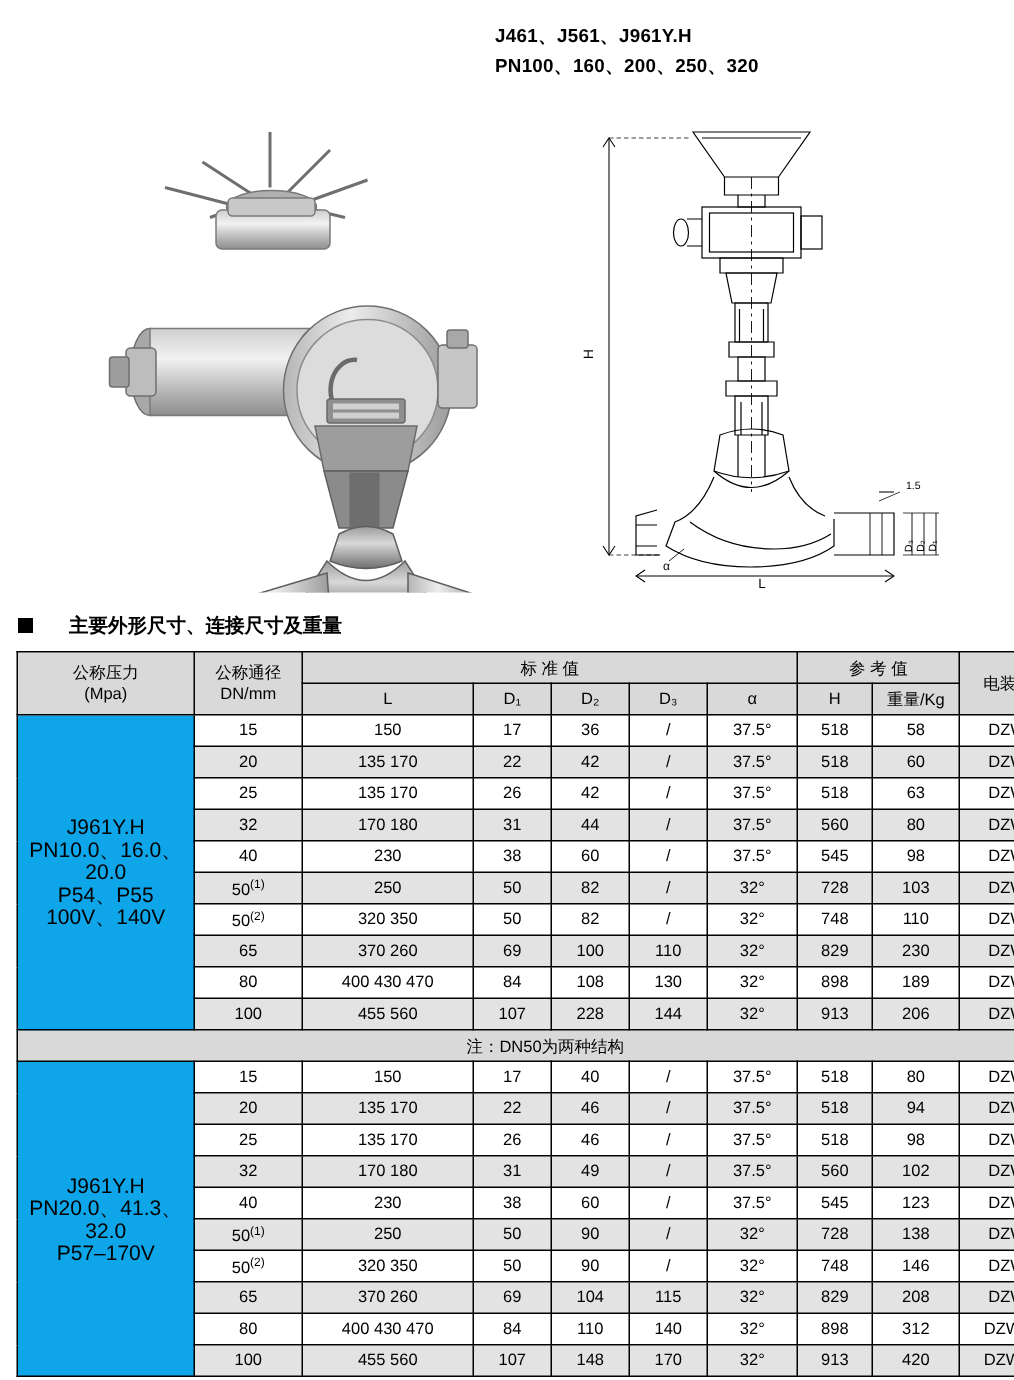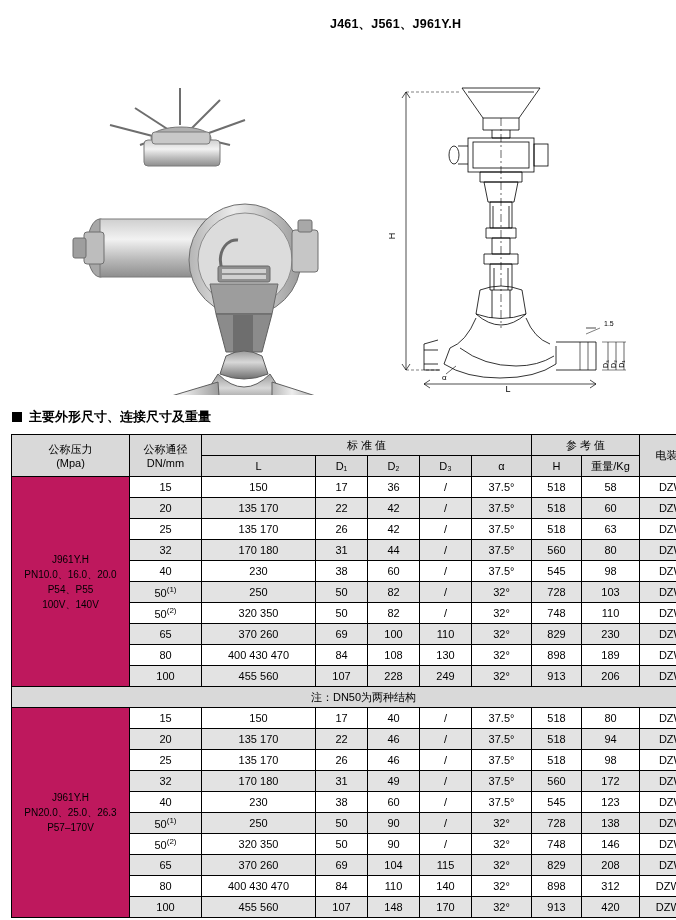--- a/index.html
+++ b/index.html
@@ -56,21 +56,21 @@
 
   
   .section-title {
     position: absolute;
     left: 12px;
     top: 408px;
     font-size: 13px;
     font-weight: bold;
     display: flex;
     align-items: center;
-    gap: 7px;
+    gap: 24px;
   }
   .section-title .bullet {
     width: 10px;
     height: 10px;
     background: #000;
     display: inline-block;
   }
 
   
   .table-wrap {
@@ -90,41 +90,42 @@
     text-align: center;
     vertical-align: middle;
     padding: 0;
     height: 20px;
     font-weight: normal;
   }
   .hdr-grey { background: #d9d9d9; }
   .row-grey { background: #e3e3e3; }
   .row-white { background: #ffffff; }
   .cell-label {
-    background: #be185d;
+    background: #0ea5e9;
     line-height: 15px;
-    font-size: 10px;
+    font-size: 14px;
   }
   .note-row td {
     text-align: left;
     padding-left: 14px;
     background: #d9d9d9;
     height: 22px;
     font-size: 11px;
   }
   .sup { font-size: 8px; vertical-align: super; }
   .hdr-two-line { line-height: 14px; }
 </style>
 </head>
 <body>
 
 <div class="page">
 
   <div class="model-header">
     <div>J461、J561、J961Y.H</div>
+    <div>PN100、160、200、250、320</div>
   </div>
 
   <div class="photo-area">
     <svg width="290" height="325" viewBox="0 0 290 325" xmlns="http://www.w3.org/2000/svg">
       <defs>
         <linearGradient id="mg" x1="0" y1="0" x2="0" y2="1">
           <stop offset="0%" stop-color="#cfcfcf"></stop>
           <stop offset="35%" stop-color="#f2f2f2"></stop>
           <stop offset="70%" stop-color="#b9b9b9"></stop>
           <stop offset="100%" stop-color="#8e8e8e"></stop>
@@ -415,33 +416,33 @@
             <td>32°</td>
             <td>898</td>
             <td>189</td>
             <td>DZW45</td>
           </tr>
           <tr class="row-grey">
             <td>100</td>
             <td>455  560</td>
             <td>107</td>
             <td>228</td>
-            <td>249</td>
+            <td>144</td>
             <td>32°</td>
             <td>913</td>
             <td>206</td>
             <td>DZW60</td>
           </tr>
           <tr class="note-row">
             <td colspan="10">注：DN50为两种结构</td>
           </tr>
           <tr class="row-white">
             <td class="cell-label" rowspan="10">
               <div>J961Y.H</div>
-              <div>PN20.0、25.0、26.3</div>
+              <div>PN20.0、41.3、32.0</div>
               <div>P57–170V</div>
             </td>
             <td>15</td>
             <td>150</td>
             <td>17</td>
             <td>40</td>
             <td>/</td>
             <td>37.5°</td>
             <td>518</td>
             <td>80</td>
@@ -470,21 +471,21 @@
             <td>DZW15</td>
           </tr>
           <tr class="row-grey">
             <td>32</td>
             <td>170  180</td>
             <td>31</td>
             <td>49</td>
             <td>/</td>
             <td>37.5°</td>
             <td>560</td>
-            <td>172</td>
+            <td>102</td>
             <td>DZW15</td>
           </tr>
           <tr class="row-white">
             <td>40</td>
             <td>230</td>
             <td>38</td>
             <td>60</td>
             <td>/</td>
             <td>37.5°</td>
             <td>545</td>

